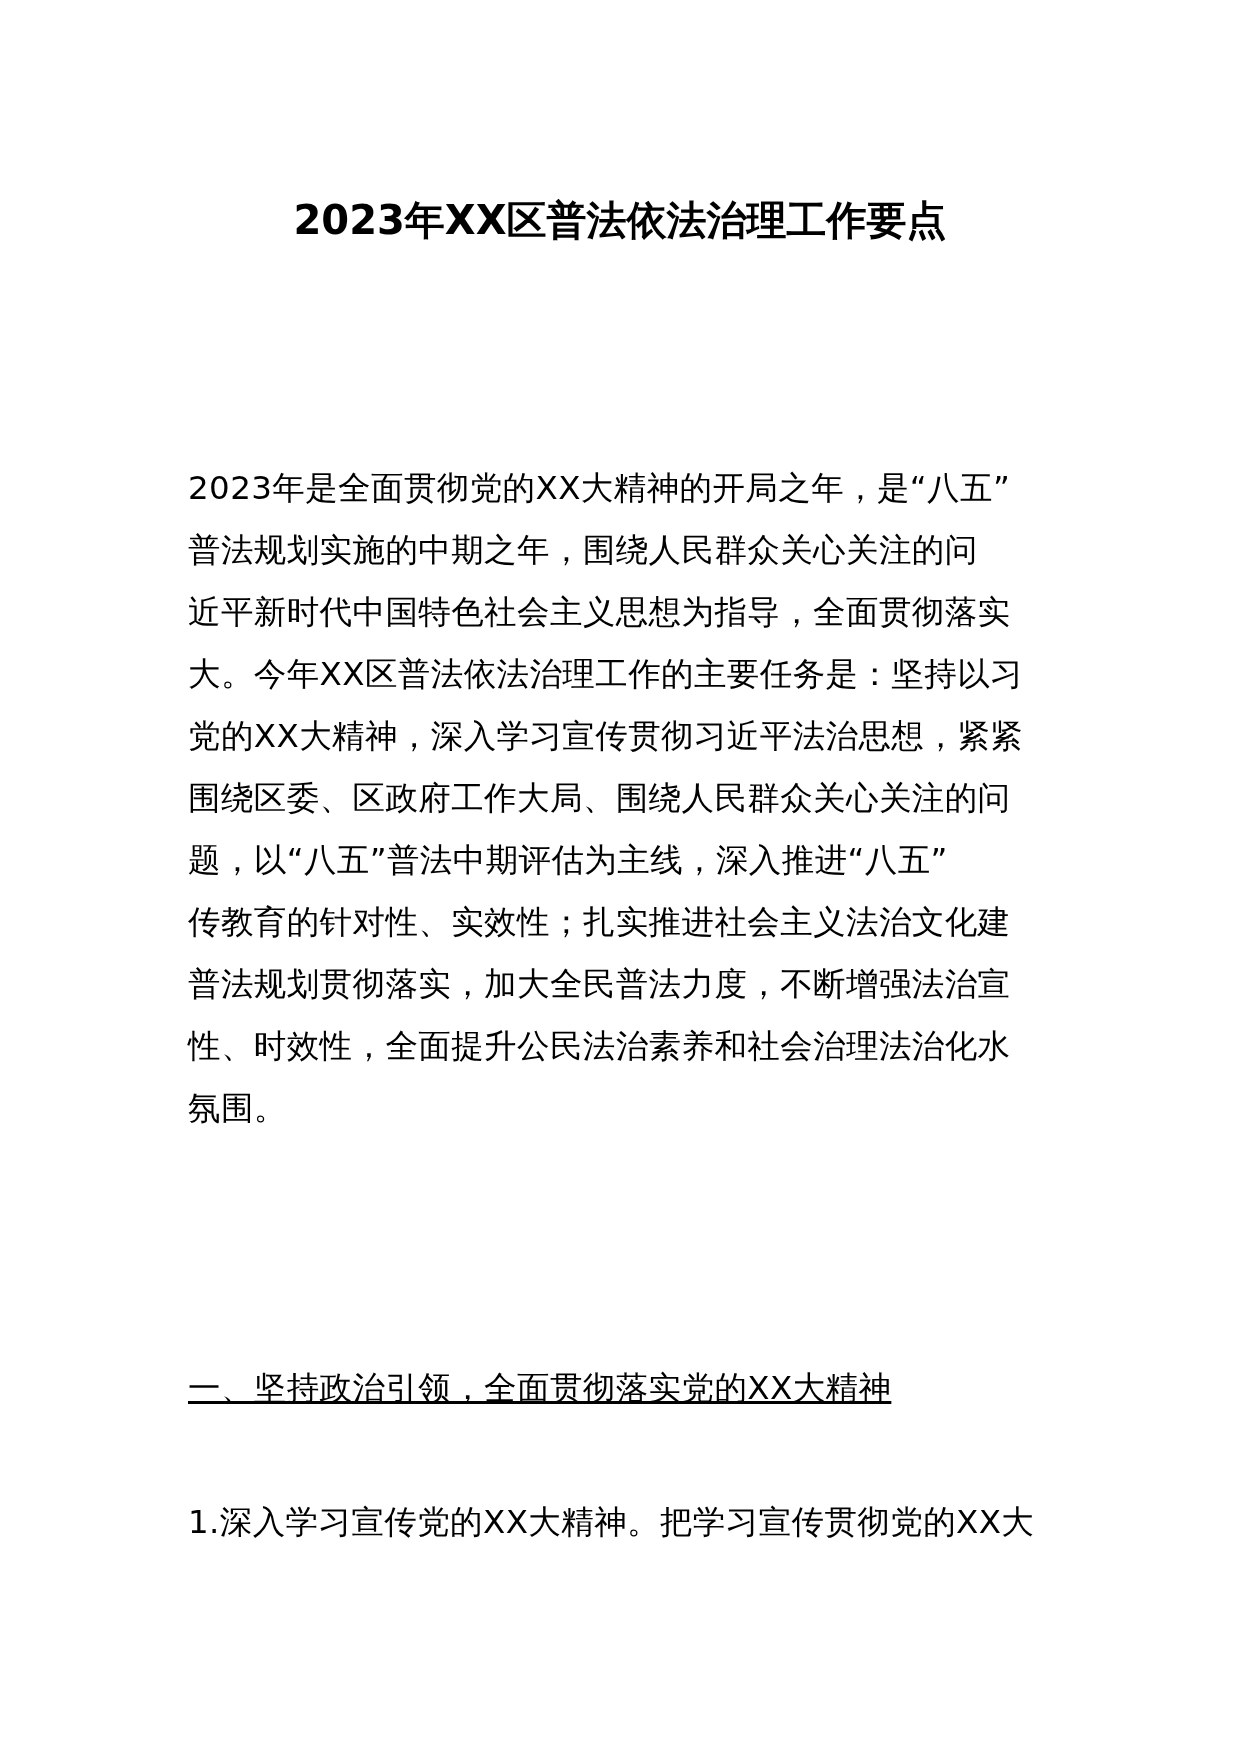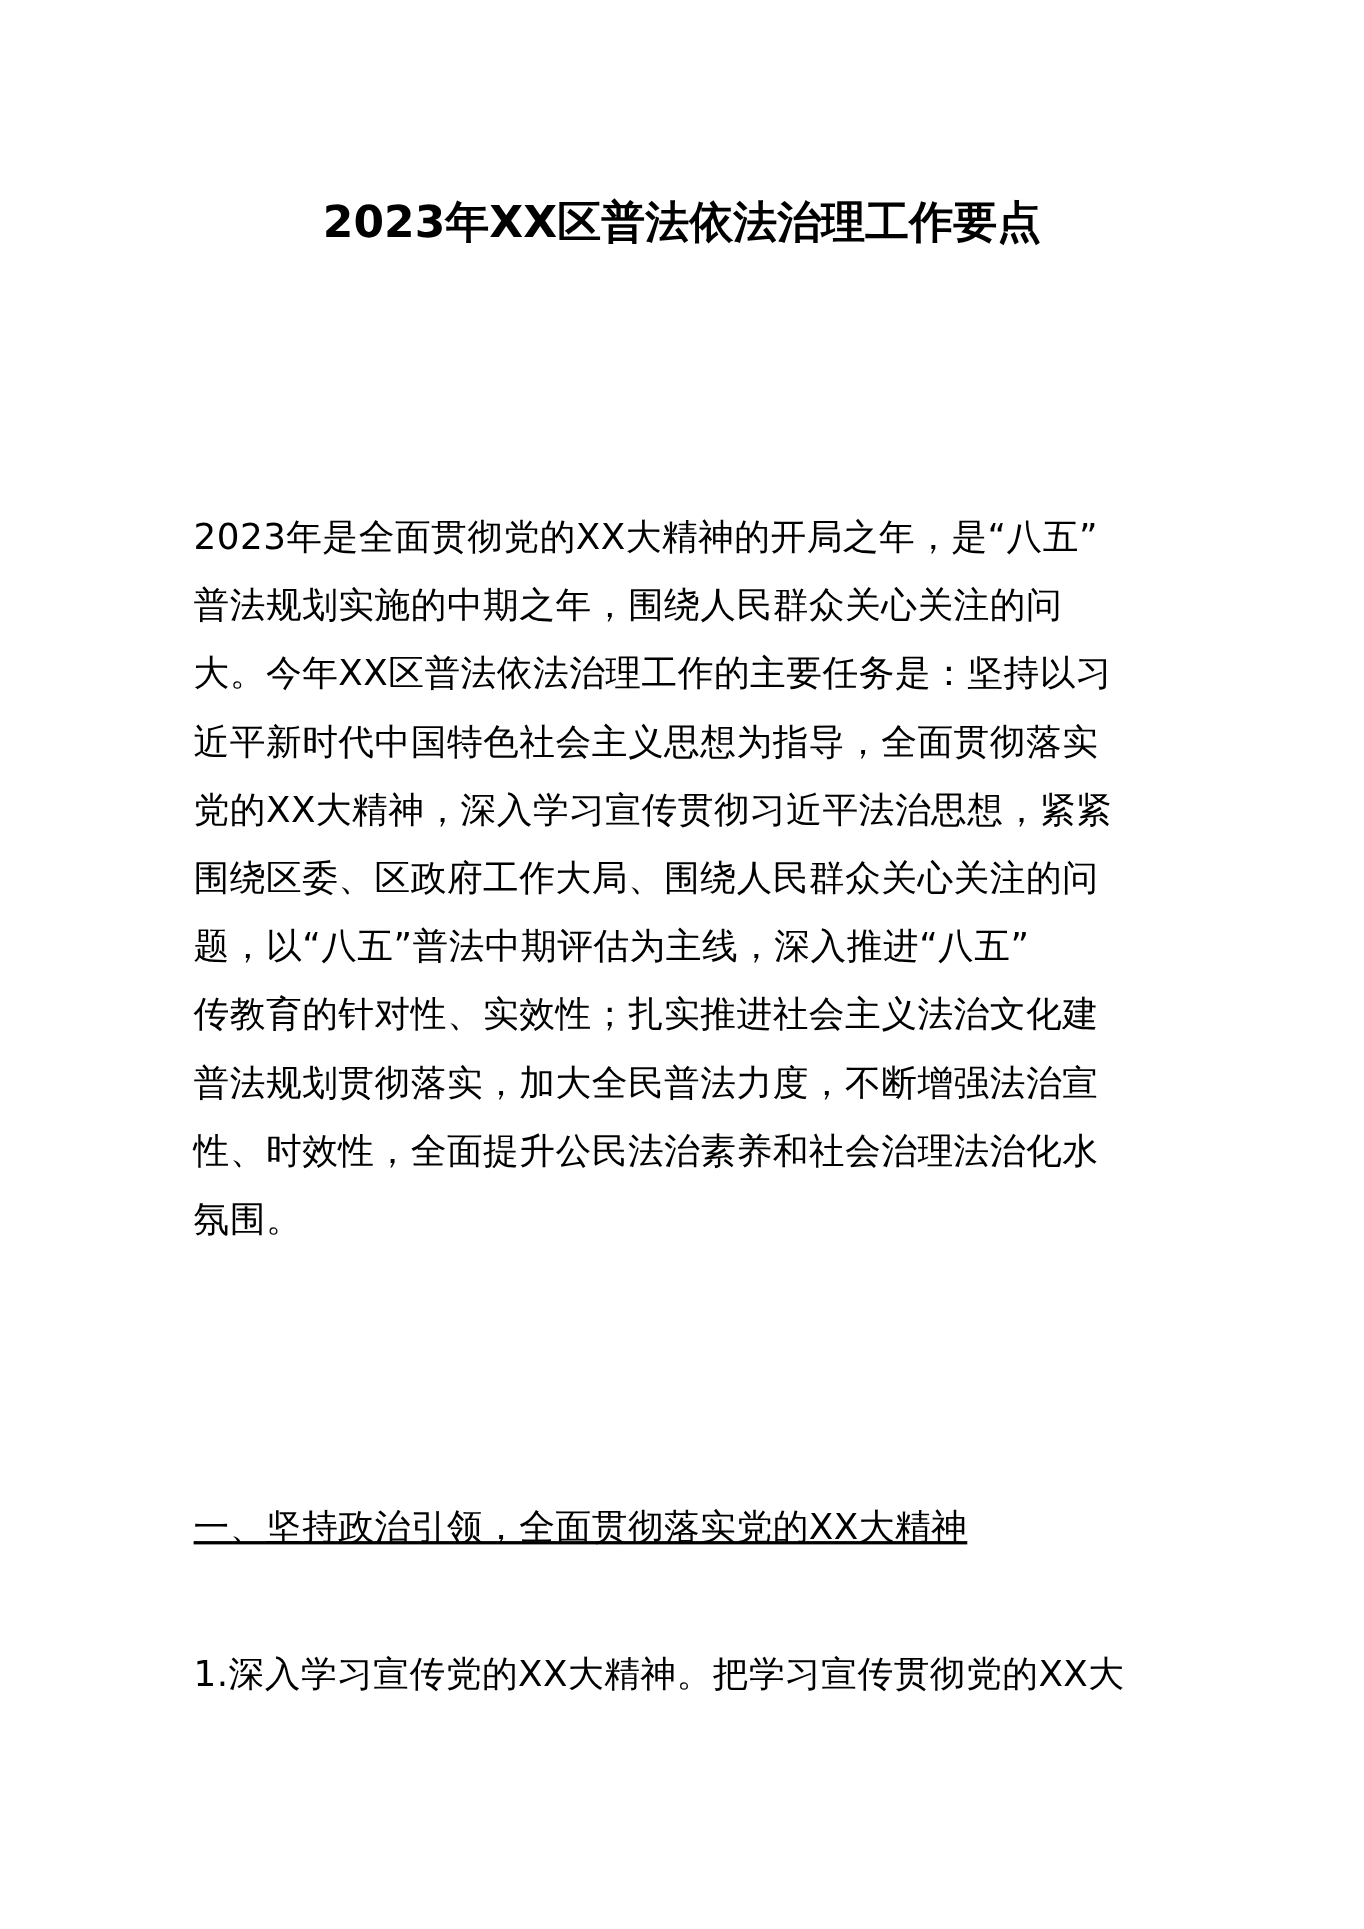--- a/index.html
+++ b/index.html
@@ -19,31 +19,31 @@
       position: absolute;
       left: 0; top: 0;
       width: 1240px;
       height: 1754px;
       background: #ffffff;
     }
     .doc-title {
       position: absolute;
       left: 0;
       width: 1240px;
-      top: 174px;
+      top: 192px;
       text-align: center;
       font-size: 40px;
       font-weight: bold;
       line-height: 56px;
       letter-spacing: 0px;
       margin: 0;
     }
     .body-block {
       position: absolute;
-      left: 176px;
+      left: 188px;
       width: 866px;
     }
     .para-line {
       display: block;
       font-size: 32.5px;
       line-height: 62px;
       height: 62px;
       white-space: nowrap;
       letter-spacing: 0.4px;
     }
@@ -54,22 +54,22 @@
 </head>
 <body>
 
 <div class="page">
 
   <h1 class="doc-title">2023年XX区普法依法治理工作要点</h1>
 
   <div class="body-block intro">
     <span class="para-line">2023年是全面贯彻党的XX大精神的开局之年，是“八五”</span>
     <span class="para-line">普法规划实施的中期之年，围绕人民群众关心关注的问</span>
+    <span class="para-line">近平新时代中国特色社会主义思想为指导，全面贯彻落实</span>
     <span class="para-line">大。今年XX区普法依法治理工作的主要任务是：坚持以习</span>
-    <span class="para-line">近平新时代中国特色社会主义思想为指导，全面贯彻落实</span>
     <span class="para-line">党的XX大精神，深入学习宣传贯彻习近平法治思想，紧紧</span>
     <span class="para-line">围绕区委、区政府工作大局、围绕人民群众关心关注的问</span>
     <span class="para-line">题，以“八五”普法中期评估为主线，深入推进“八五”</span>
     <span class="para-line">传教育的针对性、实效性；扎实推进社会主义法治文化建</span>
     <span class="para-line">普法规划贯彻落实，加大全民普法力度，不断增强法治宣</span>
     <span class="para-line">性、时效性，全面提升公民法治素养和社会治理法治化水</span>
     <span class="para-line">氛围。</span>
   </div>
 
   <div class="body-block heading-1">

